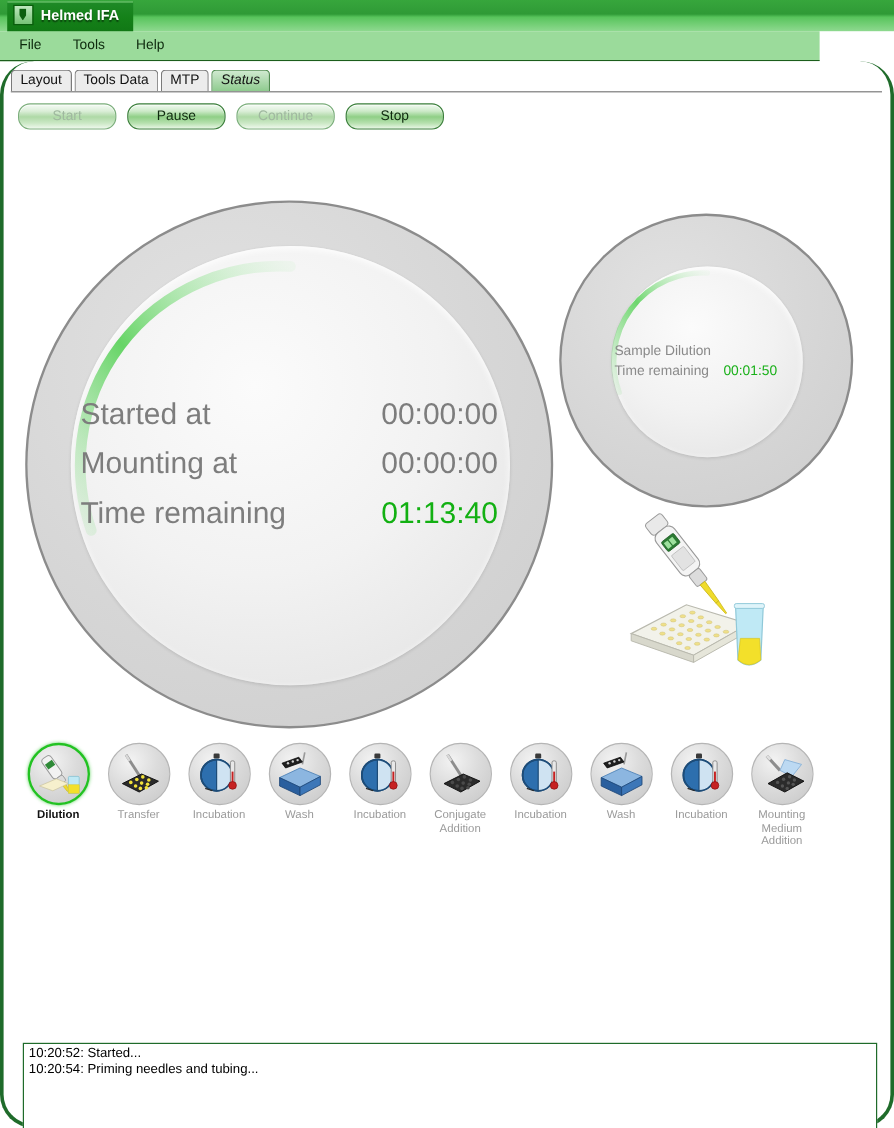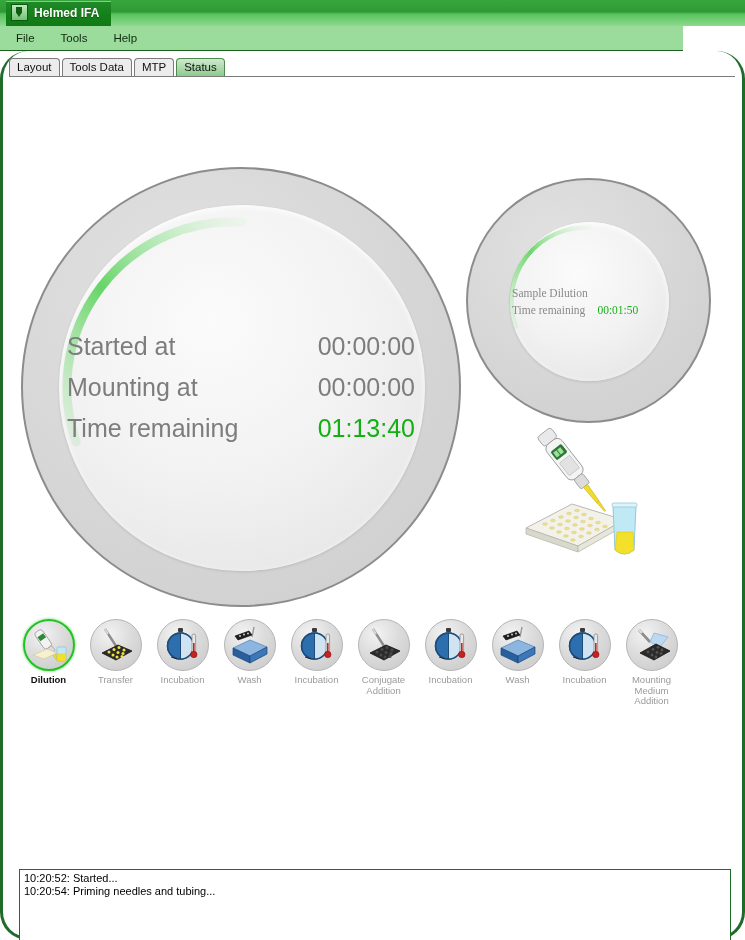--- a/index.html
+++ b/index.html
@@ -84,20 +84,21 @@
     background: #ececec;
     margin-right: 2px;
     line-height: 13px;
     cursor: default;
     white-space: nowrap;
   }
   .tab.selected {
     background: linear-gradient(to bottom,#cfe9cf,#8ecb8e);
     border-color: #4e8a4e;
     font-weight: normal;
+    font-style: italic;
   }
   .tab-underline {
     position: absolute; left: 6px; top: 25px; width: 726px; height: 1px;
     background: #7b7b7b;
   }
 
   
   .toolbar {
     position: absolute; left: 12px; top: 35px;
     display: flex; gap: 9px;
@@ -156,21 +157,21 @@
     display: flex; flex-direction: column;
   }
   #dial-main .dial-rows { padding: 0 44px; gap: 12px; }
   .row {
     display: flex; align-items: baseline; justify-content: space-between;
     font-size: 25px; color: #7d7d7d; white-space: nowrap; gap: 23px;
   }
   .row .val { color: #7d7d7d; }
   .row .val.green { color: #12b012; }
 
-  #dial-sub .dial-rows { padding: 0 0 0 44px; gap: 5px; font-family: Liberation Serif, serif; }
+  #dial-sub .dial-rows { padding: 0 0 0 44px; gap: 5px; }
   #dial-sub .row {
     font-size: 11.5px; color: #8a8a8a; justify-content: flex-start; gap: 12px;
   }
   #dial-sub .row .val.green { color: #19b019; }
 
   
   .pipette-art {
     position: absolute; left: 515px; top: 373px; width: 130px; height: 135px;
   }
 
@@ -236,20 +237,26 @@
   <div class="client">
 
     <div class="tabstrip">
       <div class="tab">Layout</div>
       <div class="tab">Tools Data</div>
       <div class="tab">MTP</div>
       <div class="tab selected">Status</div>
     </div>
     <div class="tab-underline"></div>
 
+    <div class="toolbar">
+      <div class="btn disabled">Start</div>
+      <div class="btn">Pause</div>
+      <div class="btn disabled">Continue</div>
+      <div class="btn">Stop</div>
+    </div>
 
     <div class="dial dial-outer" id="dial-main">
       <div class="dial-inner"></div>
       <svg class="dial-arc" id="dial-main-arc" viewBox="0 0 378 378">
         <defs>
           <linearGradient id="gradMain" x1="0" y1="1" x2="1" y2="0">
             <stop offset="0%" stop-color="#8fe08f" stop-opacity="0.15"></stop>
             <stop offset="45%" stop-color="#5fd35f" stop-opacity="0.95"></stop>
             <stop offset="100%" stop-color="#bdeebd" stop-opacity="0.15"></stop>
           </linearGradient>

